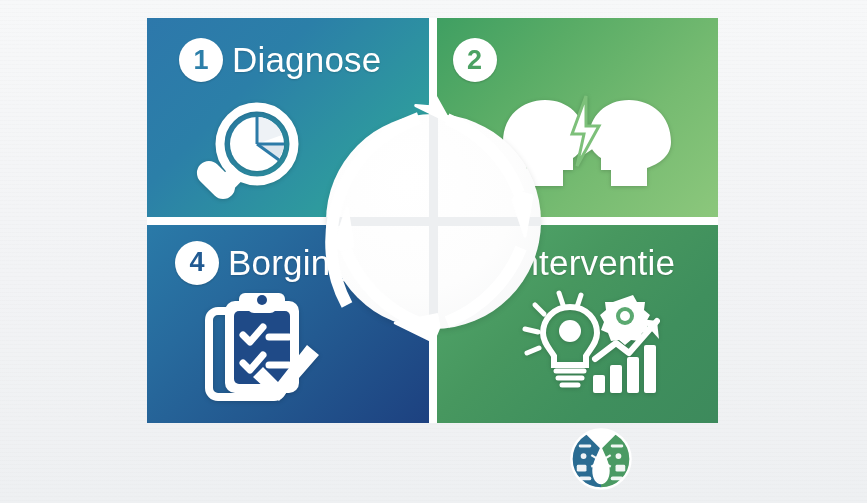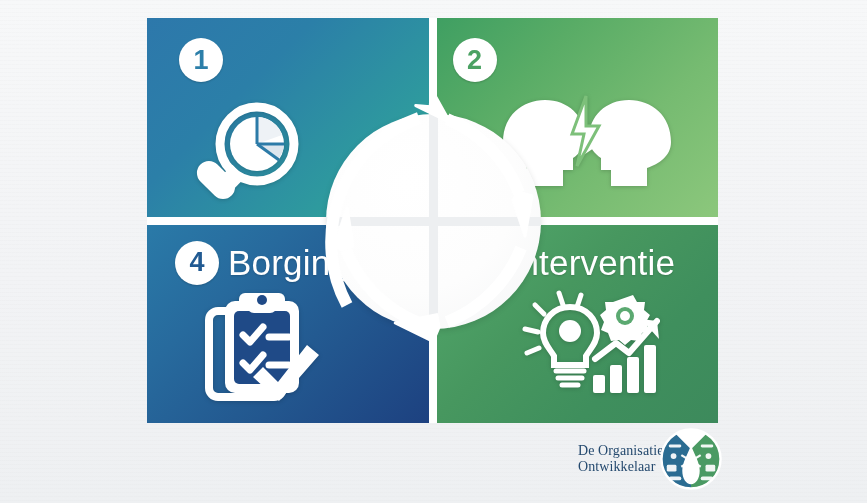--- a/index.html
+++ b/index.html
@@ -125,20 +125,21 @@
 </head>
 <body>
 
 <div id="backdrop"></div>
 
 <div id="panel">
 
   <div class="quad q1">
     <div class="head" id="head1">
       <div class="badge b1">1</div>
+      <div class="htitle">Diagnose</div>
     </div>
     <div class="icon" id="icon1">
       <svg width="112" height="110" viewBox="0 0 112 110">
         <g fill="none" stroke="#ffffff" stroke-width="9">
           <circle cx="66" cy="44" r="37"></circle>
         </g>
         <g fill="#ffffff">
           <rect x="3" y="68" width="44" height="24" rx="12" transform="rotate(45 25 80)"></rect>
           <rect x="31" y="68" width="18" height="22" transform="rotate(45 40 79)"></rect>
         </g>
@@ -288,24 +289,20 @@
 
       <path d="M300 300 L296 315 L256 302 L296 288 Z" transform="translate(-8,6) rotate(8 278 302)"></path>
 
       <path d="M196 238 L208 234 L202 196 L190 232 Z" transform="translate(-2,-6)"></path>
     </g>
   </svg>
 
 </div>
 
 <div id="logo">
-  <div id="logo-text">
-    <div>De Organisatie</div>
-    <div>Ontwikkelaar</div>
-  </div>
   <svg id="logo-mark" viewBox="0 0 64 64">
     <circle cx="32" cy="32" r="31" fill="#ffffff"></circle>
     <clipPath id="lclip">
         <circle cx="32" cy="32" r="30"></circle>
       </clipPath>
     <g clip-path="url(#lclip)">
 
       <path d="M16 6 L32 22 L32 62 L0 62 L0 22 Z" fill="#2b6c92"></path>
 
       <path d="M48 6 L64 22 L64 62 L32 62 L32 22 Z" fill="#4a9a63"></path>

